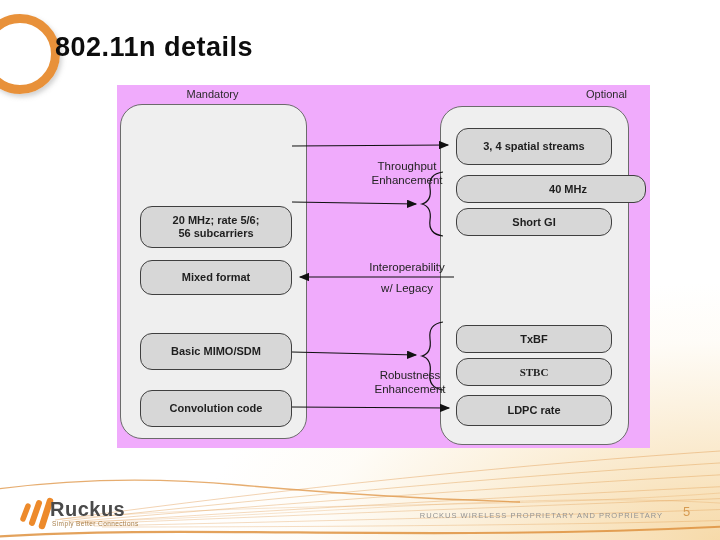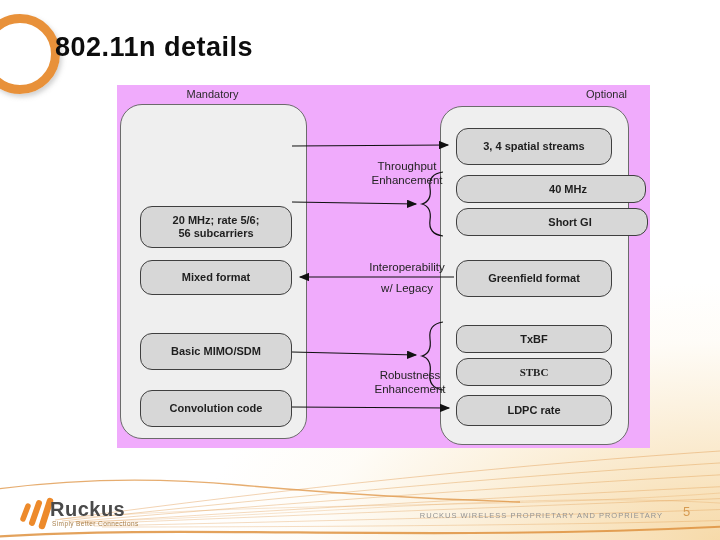--- a/index.html
+++ b/index.html
@@ -53,21 +53,21 @@
   }
   .lbox{ left:23px; width:150px; }
   .rbox{ left:339px; width:154px; }
   .b0{ top:45px; height:34px; }
   .b1{ top:97px; height:40px;margin-top:24px; }
   .b2{ top:175px; height:33px; }
   .b3{ top:248px; height:35px; }
   .b4{ top:305px; height:35px; }
   .r0{ top:43px; height:35px; }
   .r1{ top:90px; height:26px;padding-left:34px; }
-  .r2{ top:123px; height:26px;padding-left:36px; }
+  .r2{ top:123px; height:26px; }
   .r3{ top:175px; height:35px; }
   .r4{ top:240px; height:26px;border-radius:10px; }
   .r5{ top:273px; height:26px;font-family:Liberation Serif, serif; }
   .r6{ top:310px; height:29px; }
   .fig-svg{ position:absolute; left:0; top:0; }
   .rel-label{
     position:absolute; transform:translateX(-50%);
     text-align:center; font-size:11.5px; color:#222;
     line-height:14px; white-space:nowrap;margin-left:40px;
   }
@@ -129,23 +129,20 @@
     </div>
 
     <div class="dbox rbox r0">
       <span>3, 4 spatial streams</span>
     </div>
     <div class="dbox rbox r1">
       <span>40 MHz</span>
     </div>
     <div class="dbox rbox r2">
       <span>Short GI</span>
-    </div>
-    <div class="dbox rbox r3">
-      <span>Greenfield format</span>
     </div>
     <div class="dbox rbox r4">
       <span>TxBF</span>
     </div>
     <div class="dbox rbox r5">
       <span>STBC</span>
     </div>
     <div class="dbox rbox r6">
       <span>LDPC rate</span>
     </div>

